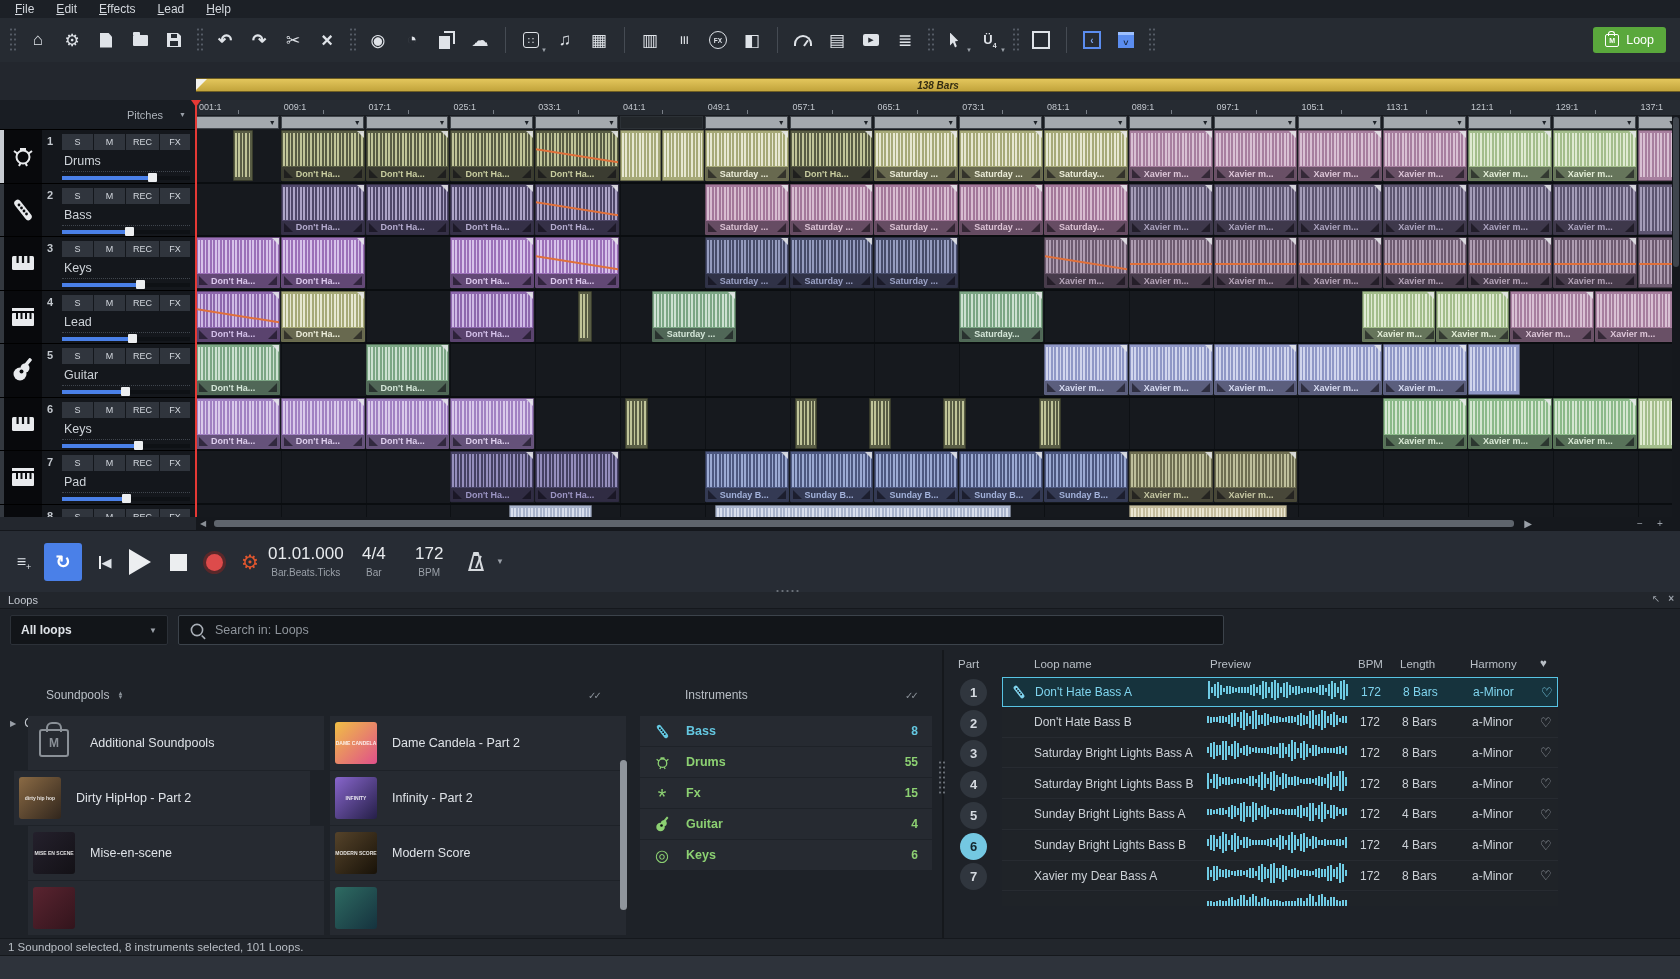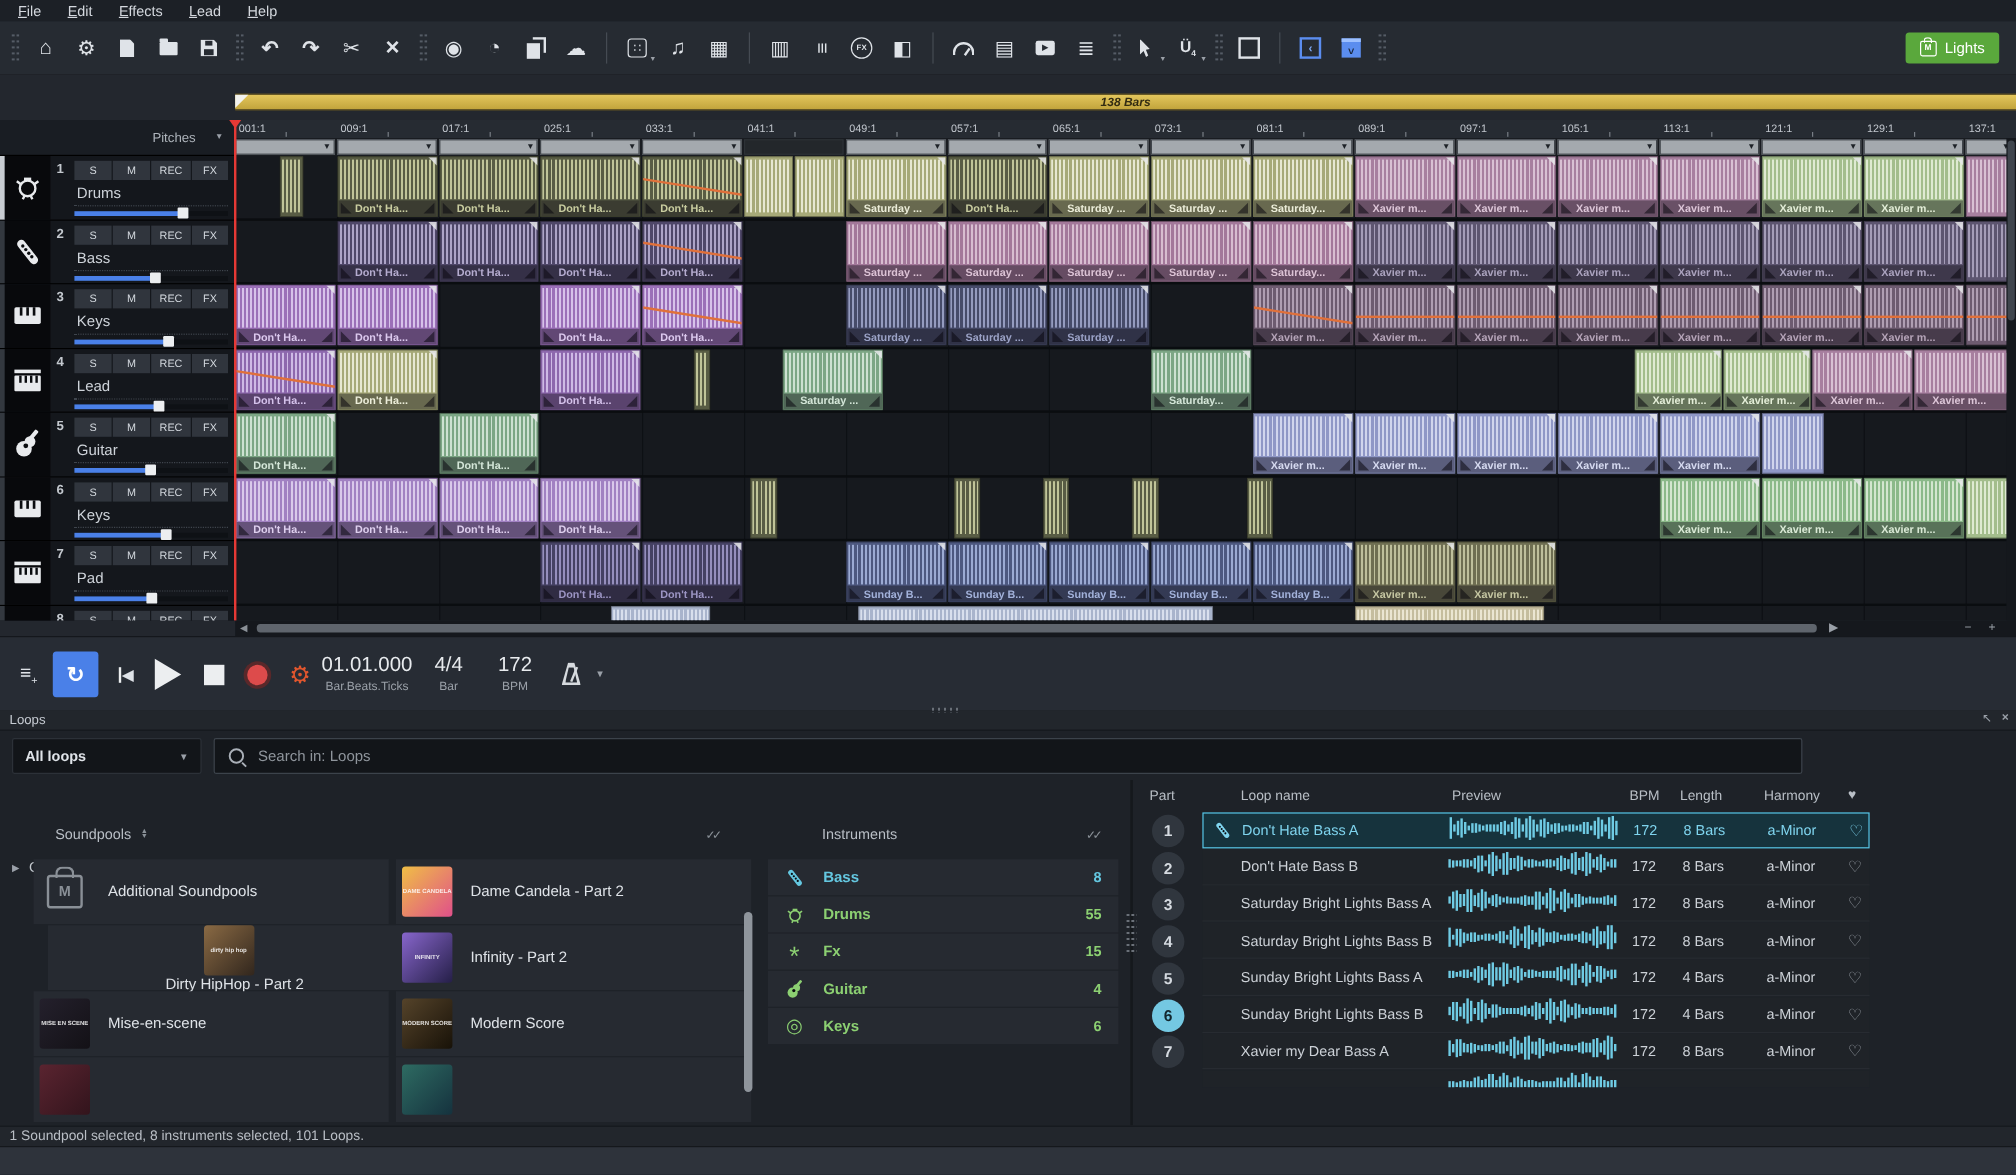--- a/index.html
+++ b/index.html
@@ -120,21 +120,21 @@
   
   .loopspanel{position:absolute;left:0;top:592px;width:1680px;height:387px;background:#1e2228;}
   .lp-title{position:absolute;left:0;top:0;width:1680px;height:17px;background:#22262c;border-bottom:1px solid #15181d;
             font-size:11px;color:#c6cbd2;display:flex;align-items:center;padding-left:8px;box-sizing:border-box;}
   .lp-winbtns{position:absolute;right:6px;top:1px;display:flex;gap:8px;font-size:10px;color:#9aa0a8;}
   .lp-grip{position:absolute;left:775px;top:-3px;width:26px;height:5px;background-image:radial-gradient(circle,#6a7078 1px,transparent 1.2px);background-size:5px 4px;}
   .lp-select{position:absolute;left:10px;top:23px;width:158px;height:30px;background:#121519;border:1px solid #2c3138;border-radius:2px;
              display:flex;align-items:center;justify-content:space-between;padding:0 10px;box-sizing:border-box;}
   .lp-select b{font-size:12px;color:#dfe3e8;}
   .lp-select i{font-style:normal;font-size:8px;color:#9aa0a8;}
-  .lp-search{position:absolute;left:178px;top:23px;width:1324px;height:30px;background:#121519;border:1px solid #3c434b;border-radius:2px;
+  .lp-search{position:absolute;left:178px;top:23px;width:1046px;height:30px;background:#121519;border:1px solid #3c434b;border-radius:2px;
              display:flex;align-items:center;gap:8px;padding:0 10px;box-sizing:border-box;}
   .lp-search input{flex:1;background:transparent;border:none;outline:none;color:#b9bfc6;font-family:inherit;font-size:12.5px;}
   .lp-search input::placeholder{color:#8f959c;}
   .genrow{position:absolute;left:10px;top:66px;display:flex;align-items:center;gap:8px;}
   .genrow .ar{font-size:8px;color:#9aa0a8;}
   .genrow span{font-size:12px;color:#c3c8ce;}
   .colhead{position:absolute;font-size:12px;color:#b9bfc6;display:flex;align-items:center;gap:8px;}
   .sorticon{display:flex;flex-direction:column;line-height:4px;font-size:6px;color:#8a9198;}
   .checks{font-size:10px;color:#8a9198;letter-spacing:-3px;}
   .spcell{position:absolute;width:296px;height:54px;background:#262a31;display:flex;align-items:center;}
@@ -278,21 +278,21 @@
         <button class="tbtn" style="border: none; background: transparent; cursor: default;">
           <span class="i-panel-left">‹</span>
         </button>
         <button class="tbtn" style="border: none; background: transparent; cursor: default;">
           <span class="i-panel-bottom">˅</span>
         </button>
         <span class="tsep-h"></span>
       </div>
     <button class="store">
       <span class="storebag">M</span>
-      <span>Lights</span>
+      <span>Loop</span>
     </button>
   </div>
 
   <div class="arranger" id="arranger">
     <div class="rangebar">
       <i class="notch"></i>
       <span class="rangelabel">138 Bars</span>
     </div>
     <div class="ruler" id="ruler">
         <span class="rtick" style="left: 3px;">001:1</span>
@@ -1458,21 +1458,21 @@
           <div class="spcell" style="left: 28px; top: 66px;">
             <div class="spart" style="background: transparent;">
               <span class="spbag">M</span>
             </div>
             <span class="spname">Additional Soundpools</span>
           </div>
           <div class="spcell" style="left: 330px; top: 66px;">
             <div class="spart" style="background: linear-gradient(135deg, rgb(240, 191, 69), rgb(224, 80, 138));">DAME CANDELA</div>
             <span class="spname">Dame Candela - Part 2</span>
           </div>
-          <div class="spcell" style="left: 40px; top: 121px; flex-direction: column;">
+          <div class="spcell" style="left: 14px; top: 121px;">
             <div class="spart" style="background: linear-gradient(135deg, rgb(138, 106, 68), rgb(49, 38, 29));">dirty hip hop</div>
             <span class="spname">Dirty HipHop - Part 2</span>
           </div>
           <div class="spcell" style="left: 330px; top: 121px;">
             <div class="spart" style="background: linear-gradient(135deg, rgb(136, 102, 204), rgb(37, 31, 72));">INFINITY</div>
             <span class="spname">Infinity - Part 2</span>
           </div>
           <div class="spcell" style="left: 28px; top: 176px;">
             <div class="spart" style="background: linear-gradient(135deg, rgb(36, 32, 44), rgb(19, 17, 22));">MISE EN SCENE</div>
             <span class="spname">Mise-en-scene</span>

